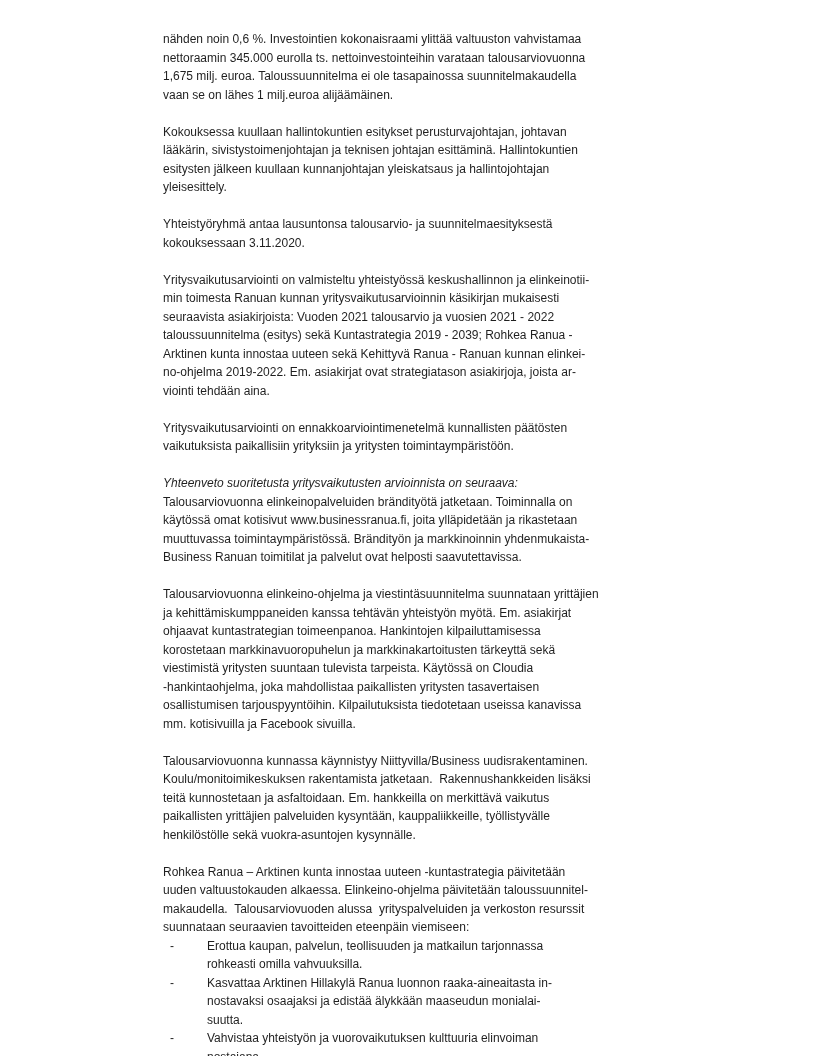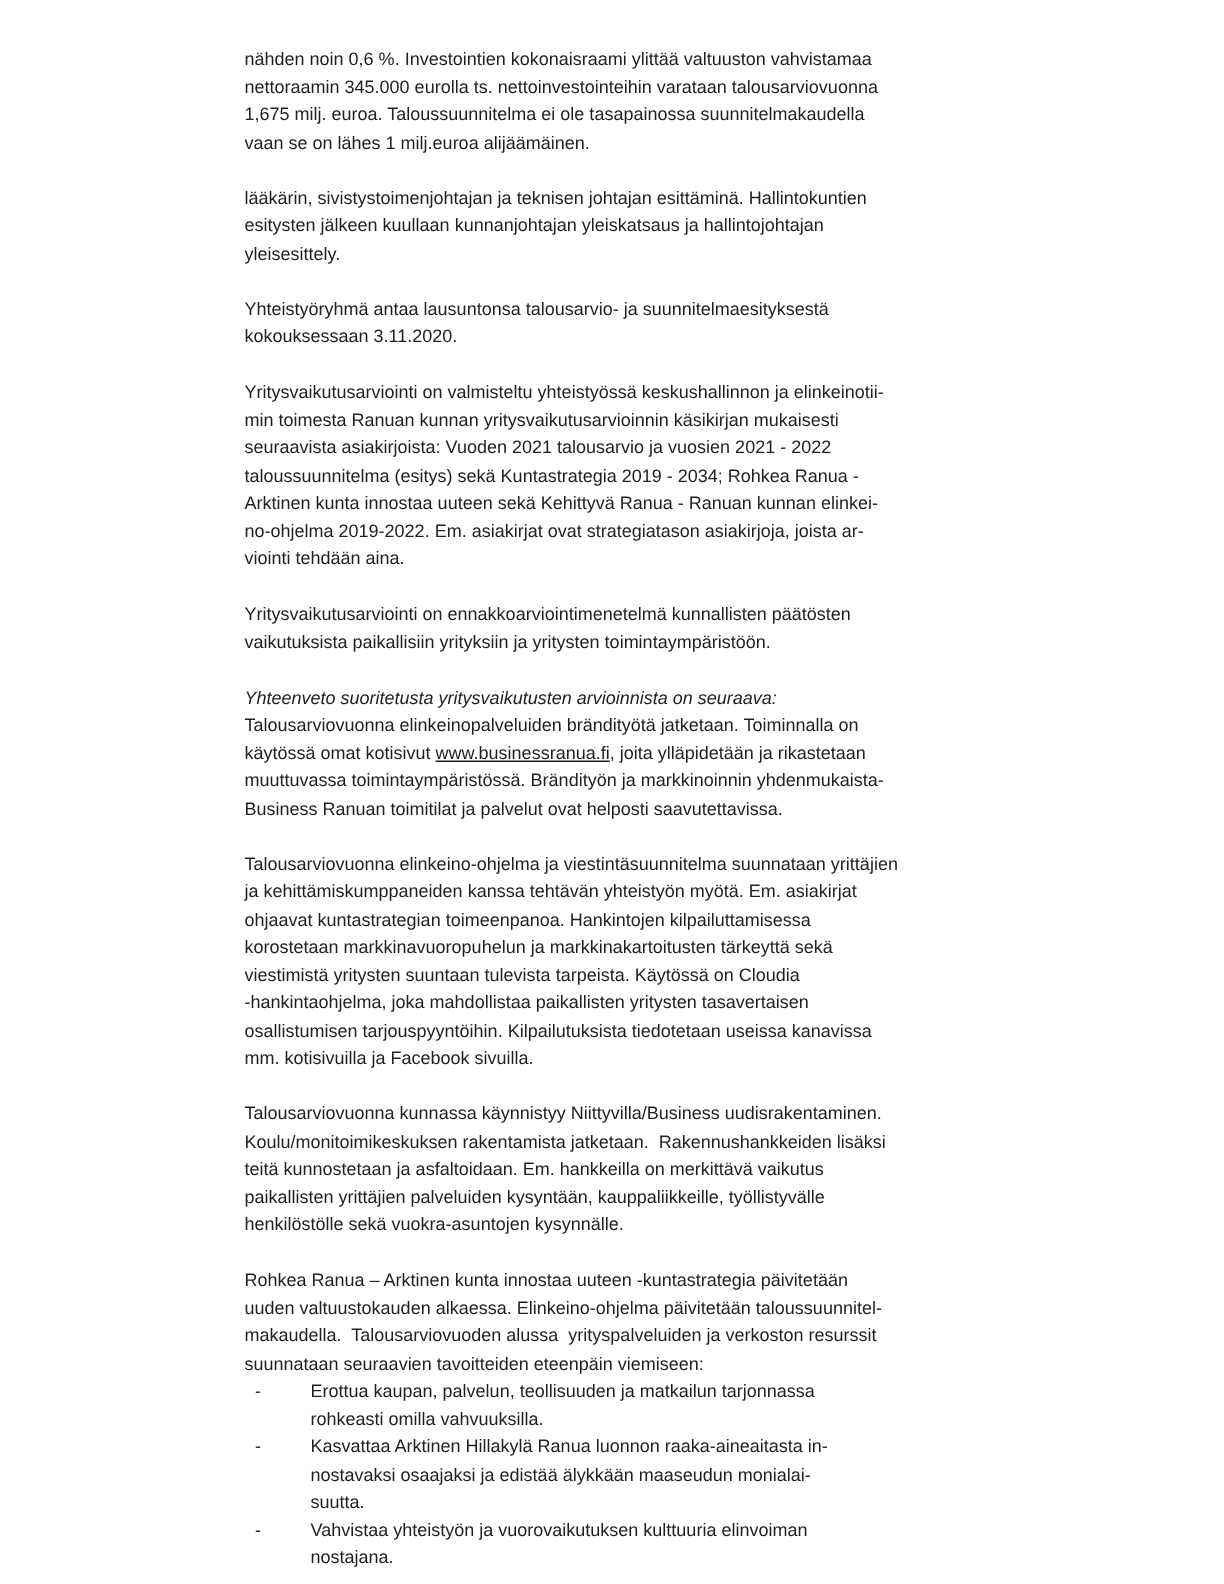--- a/index.html
+++ b/index.html
@@ -16,52 +16,53 @@
   .column{
     position:absolute;
     left:163px;top:2px;
     width:600px;
   }
   .para{margin:0 0 18.5px 0;}
   .para:last-child{margin-bottom:0;}
   .line{line-height:18.5px;white-space:pre;min-height:18.5px;}
   .seg-normal{font-style:normal;}
   .seg-italic{font-style:italic;}
-  .seg-link{text-decoration:underline;color:inherit;cursor:pointer;}
+  .seg-link{color:inherit;cursor:pointer;}
   .bullet{position:relative;padding-left:44px;}
   .bullet .marker{
     position:absolute;left:7px;top:0;
     line-height:18.5px;white-space:pre;
   }
 </style>
 </head>
 <body>
 
 <div class="page">
   <div class="column">
       <div class="para">
         <div class="line">nähden noin 0,6 %. Investointien kokonaisraami ylittää valtuuston vahvistamaa</div>
         <div class="line">nettoraamin 345.000 eurolla ts. nettoinvestointeihin varataan talousarviovuonna</div>
         <div class="line">1,675 milj. euroa. Taloussuunnitelma ei ole tasapainossa suunnitelmakaudella</div>
         <div class="line">vaan se on lähes 1 milj.euroa alijäämäinen.</div>
       </div>
       <div class="para">
+        <div class="line">Kokouksessa kuullaan hallintokuntien esitykset perusturvajohtajan, johtavan</div>
         <div class="line">lääkärin, sivistystoimenjohtajan ja teknisen johtajan esittäminä. Hallintokuntien</div>
         <div class="line">esitysten jälkeen kuullaan kunnanjohtajan yleiskatsaus ja hallintojohtajan</div>
         <div class="line">yleisesittely.</div>
       </div>
       <div class="para">
         <div class="line">Yhteistyöryhmä antaa lausuntonsa talousarvio- ja suunnitelmaesityksestä</div>
         <div class="line">kokouksessaan 3.11.2020.</div>
       </div>
       <div class="para">
         <div class="line">Yritysvaikutusarviointi on valmisteltu yhteistyössä keskushallinnon ja elinkeinotii-</div>
         <div class="line">min toimesta Ranuan kunnan yritysvaikutusarvioinnin käsikirjan mukaisesti</div>
         <div class="line">seuraavista asiakirjoista: Vuoden 2021 talousarvio ja vuosien 2021 - 2022</div>
-        <div class="line">taloussuunnitelma (esitys) sekä Kuntastrategia 2019 - 2034; Rohkea Ranua -</div>
+        <div class="line">taloussuunnitelma (esitys) sekä Kuntastrategia 2019 - 2039; Rohkea Ranua -</div>
         <div class="line">Arktinen kunta innostaa uuteen sekä Kehittyvä Ranua - Ranuan kunnan elinkei-</div>
         <div class="line">no-ohjelma 2019-2022. Em. asiakirjat ovat strategiatason asiakirjoja, joista ar-</div>
         <div class="line">viointi tehdään aina.</div>
       </div>
       <div class="para">
         <div class="line">Yritysvaikutusarviointi on ennakkoarviointimenetelmä kunnallisten päätösten</div>
         <div class="line">vaikutuksista paikallisiin yrityksiin ja yritysten toimintaympäristöön.</div>
       </div>
       <div class="para">
         <div class="line"><span class="seg-italic">Yhteenveto suoritetusta yritysvaikutusten arvioinnista on seuraava:</span></div>

